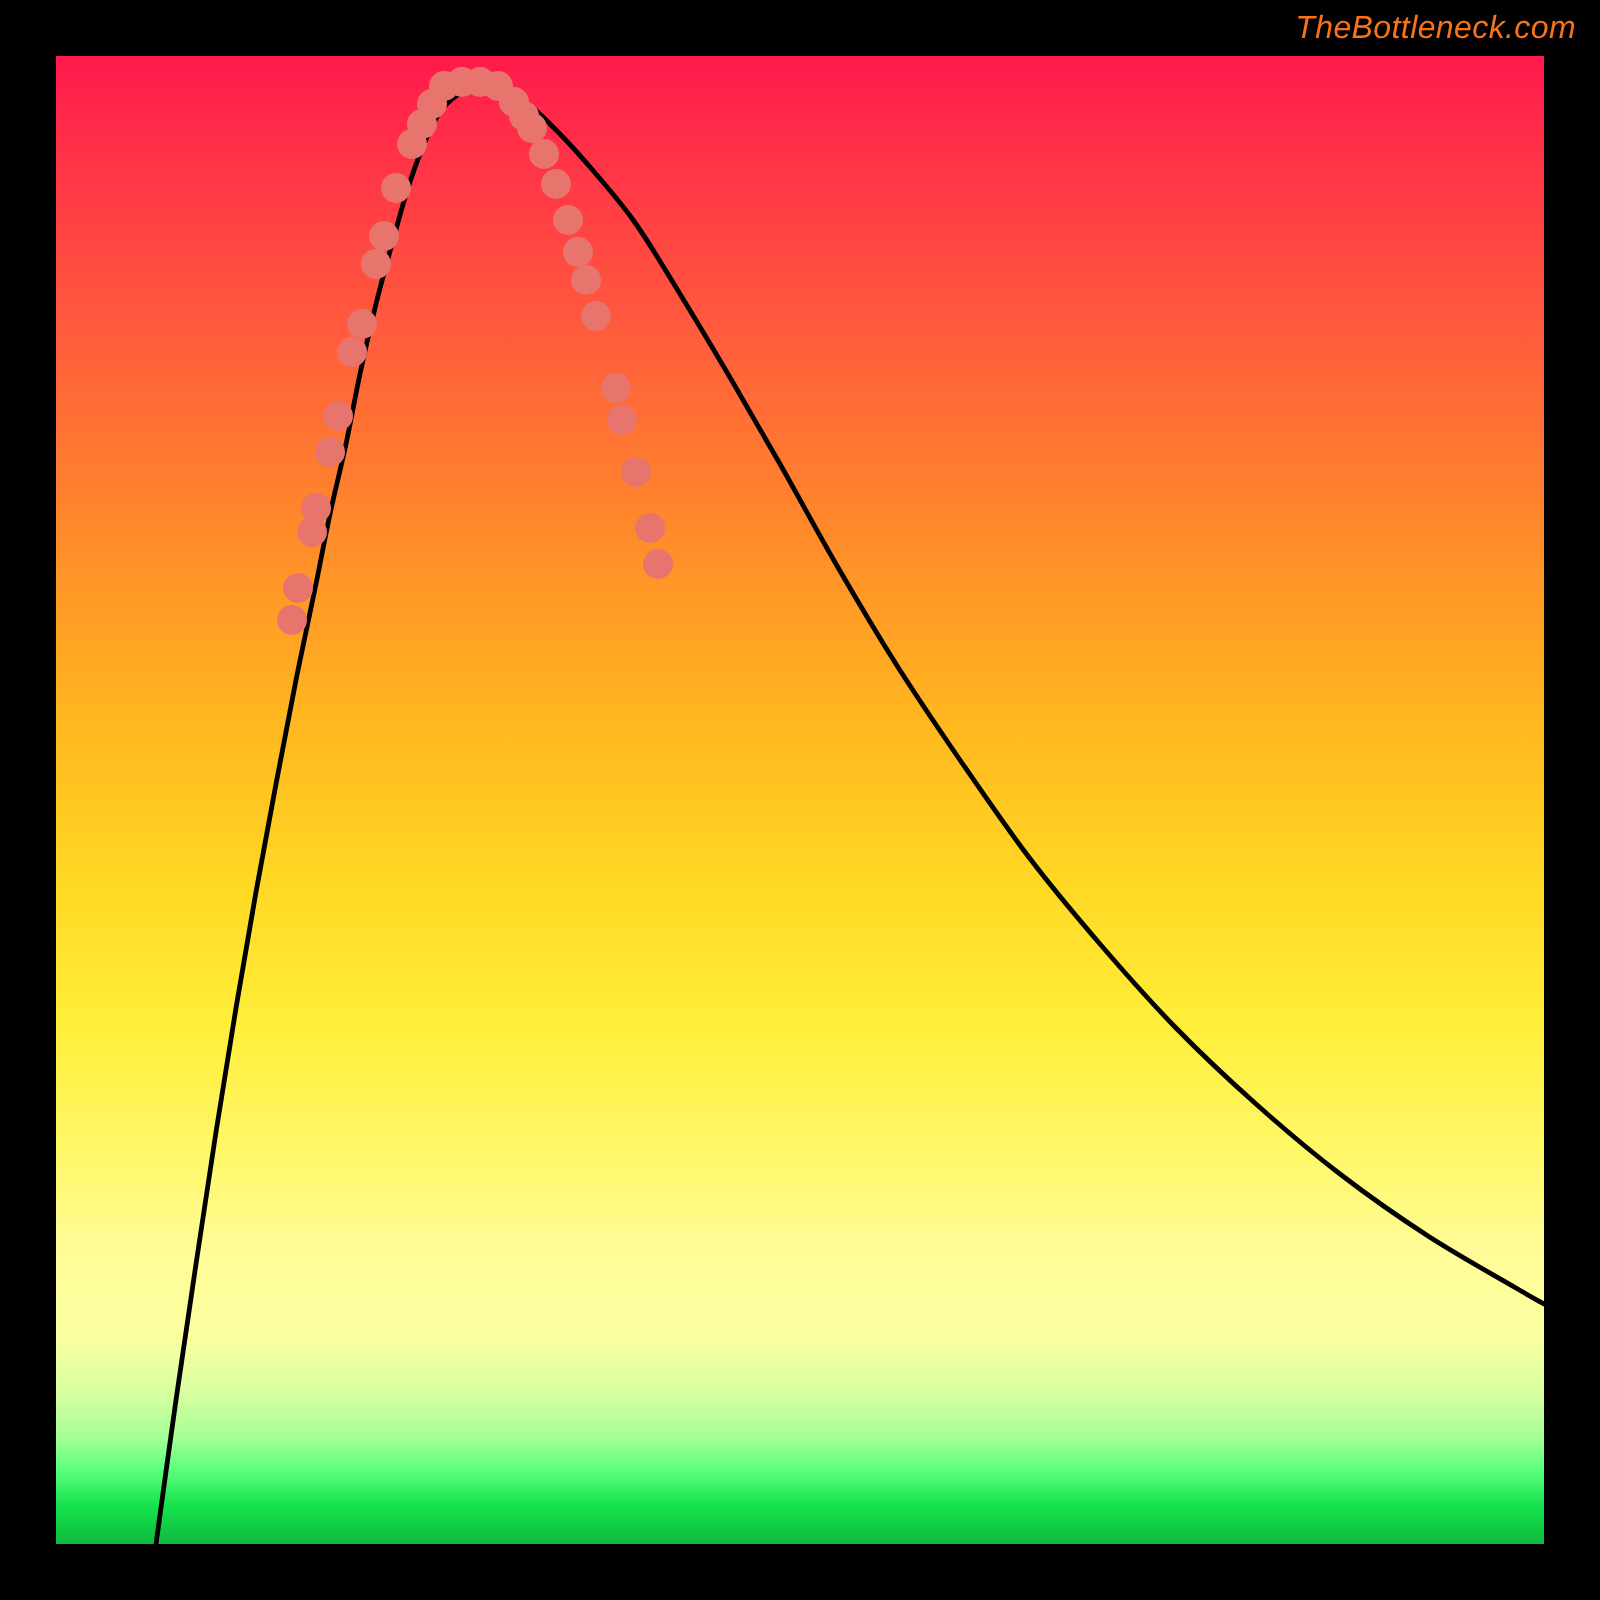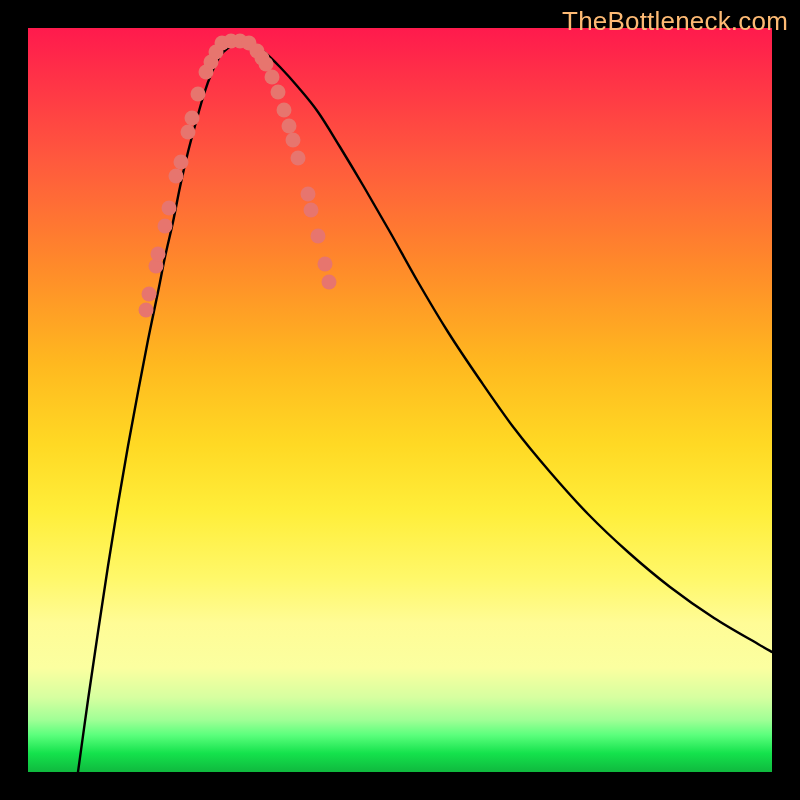--- a/index.html
+++ b/index.html
@@ -40,24 +40,25 @@
       #a0ff96 93%,
       #5cff7d 95%,
       #14e24c 97.5%,
       #0fb93e 100%
     );
   }
   .watermark {
     position: absolute;
     top: 6px;
     right: 12px;
-    color: #fdba74;
-    font-size: 26px;
+    color: #f97316;
+    font-size: 16px;
     letter-spacing: 0.2px;
     user-select: none;
+    font-style: italic;
   }
   svg.curve {
     position: absolute;
     top: 0;
     left: 0;
   }
 </style>
 </head>
 <body>
 

